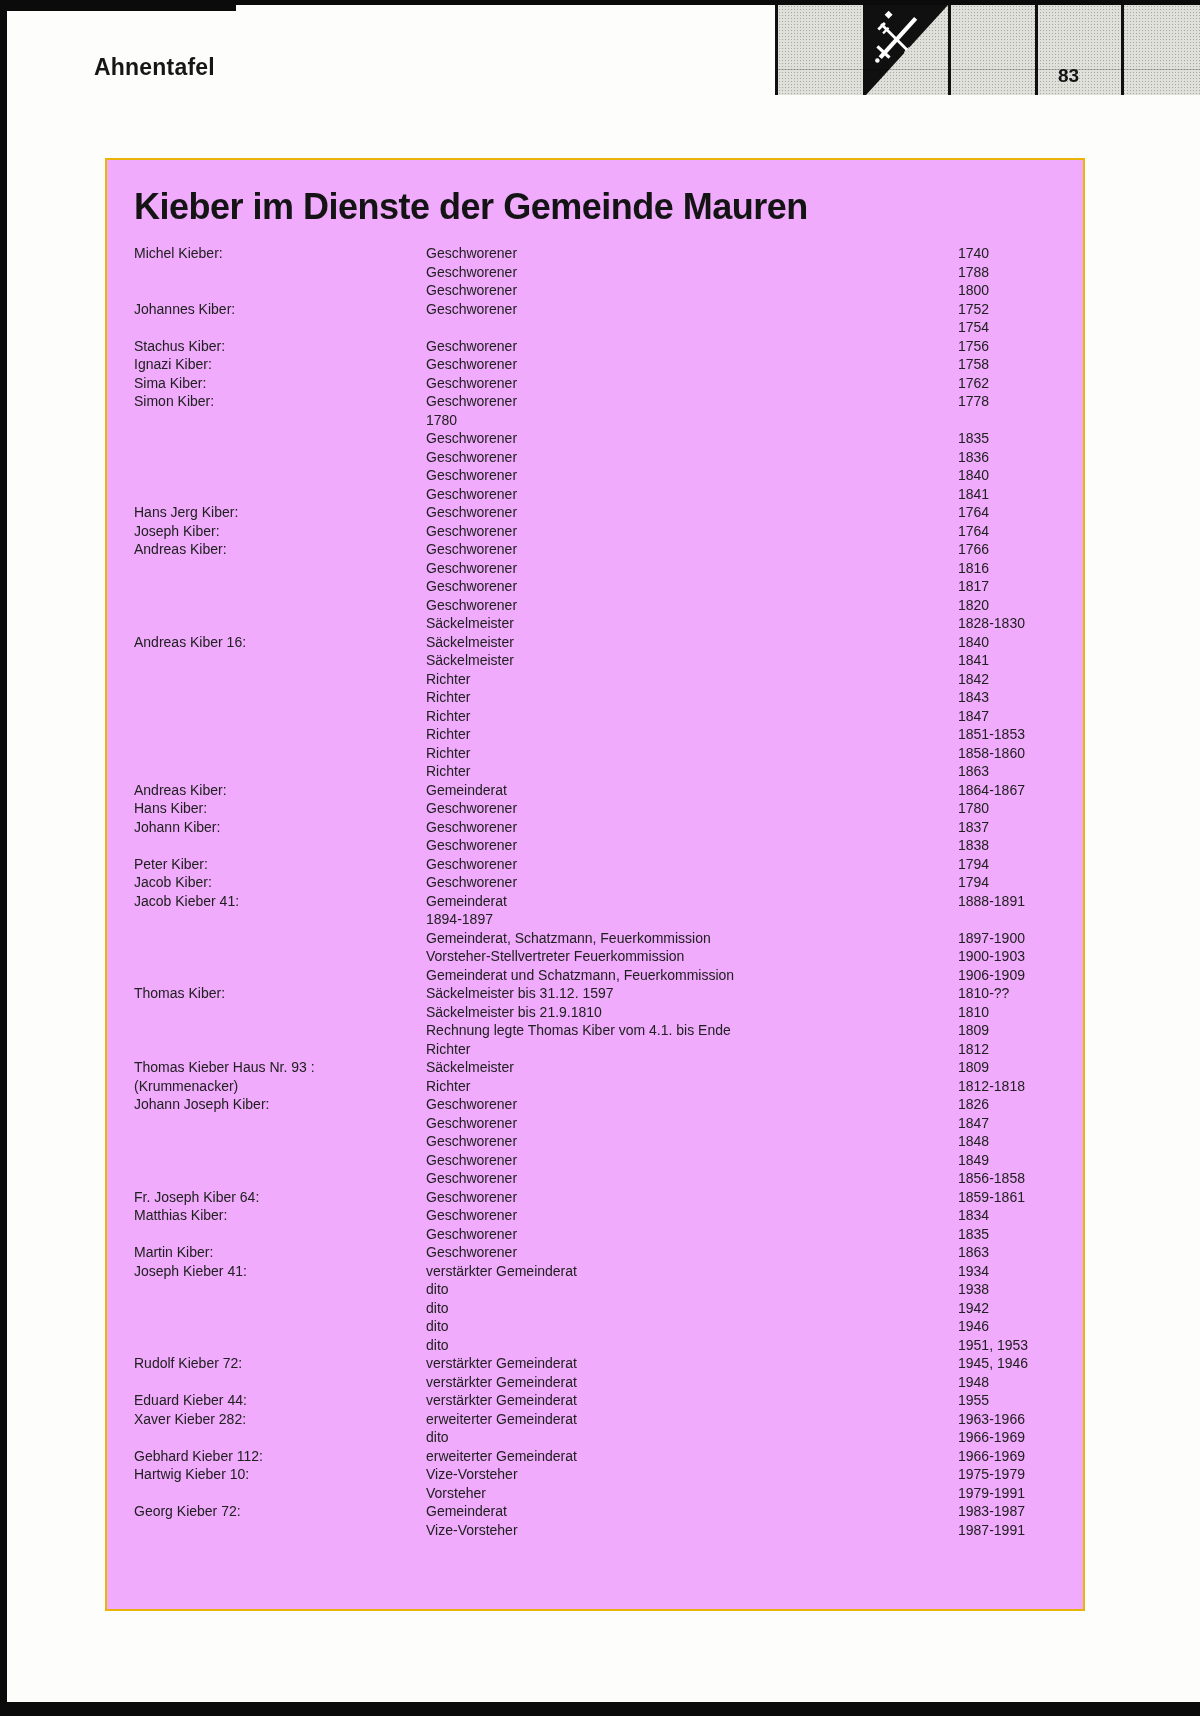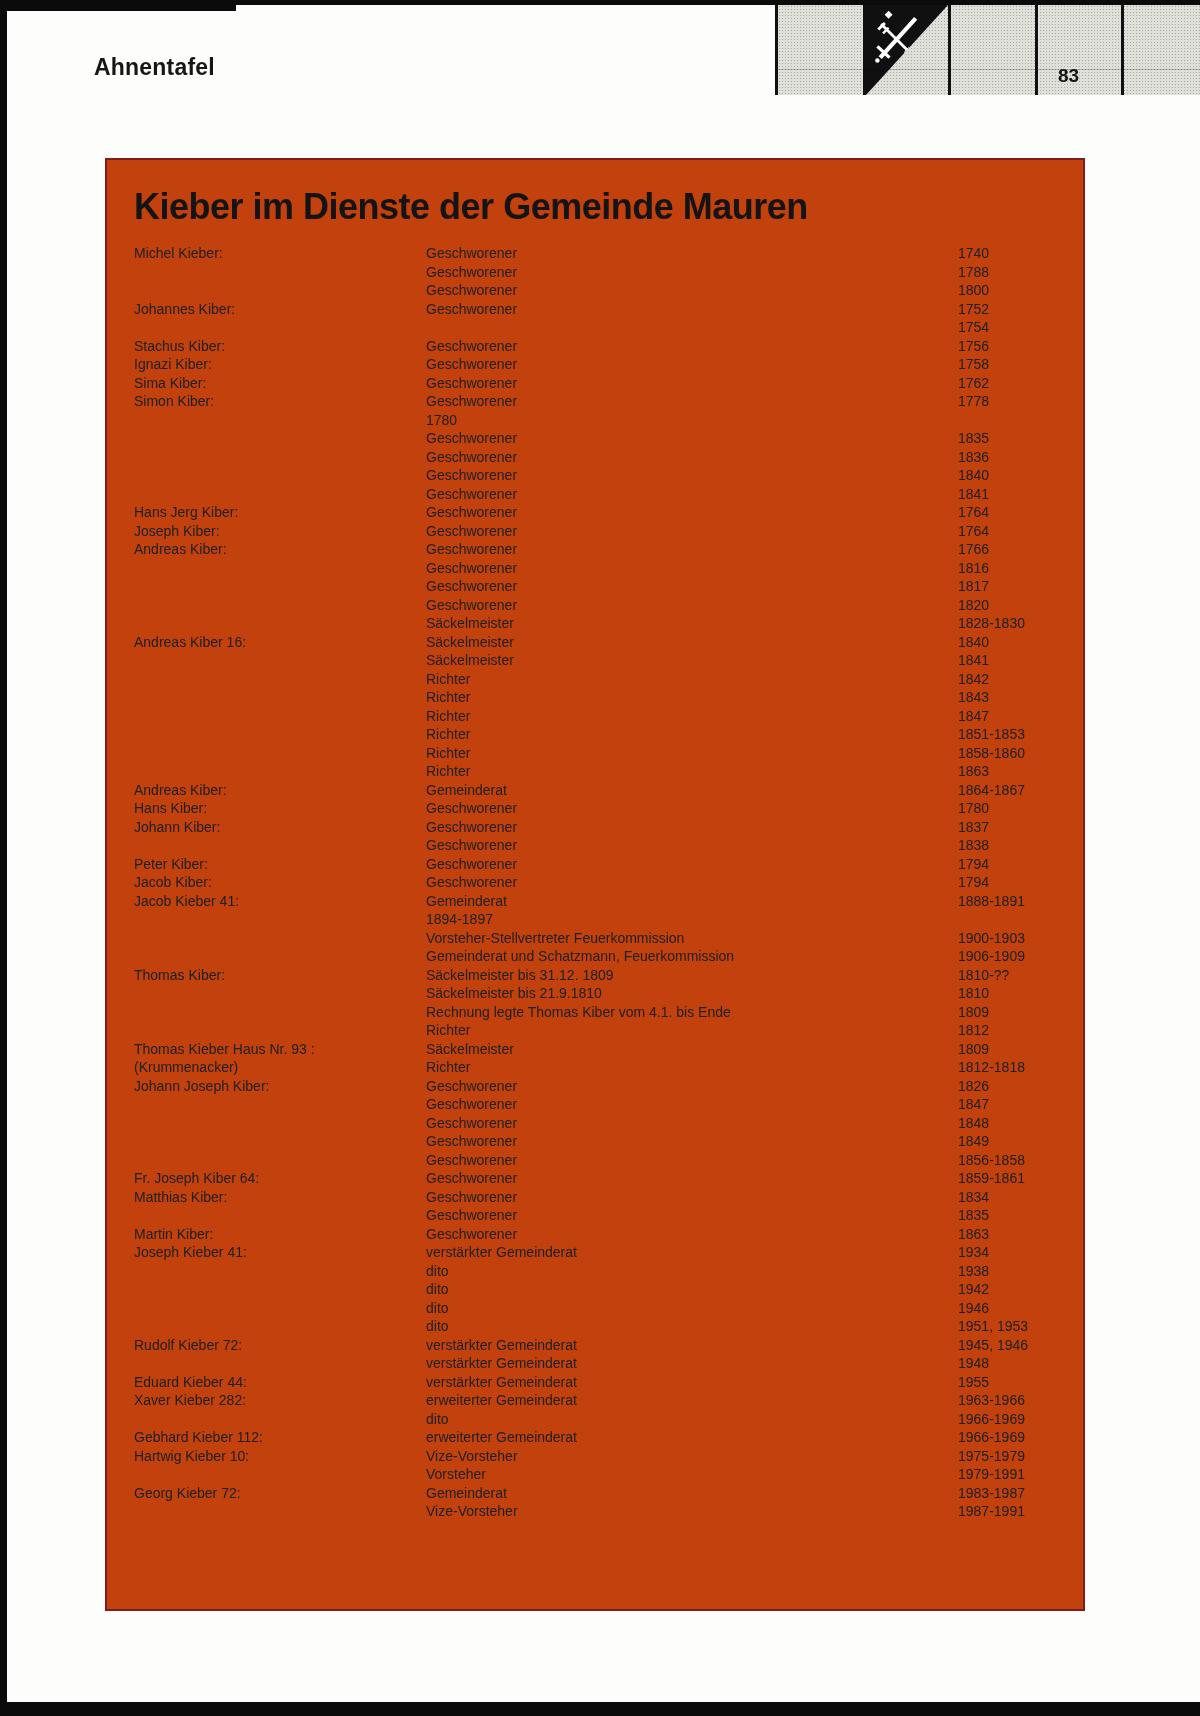--- a/index.html
+++ b/index.html
@@ -27,21 +27,21 @@
   .band .faint-line{position:absolute;left:0;top:64px;width:425px;height:1px;
                     background:rgba(0,0,0,0.22);}
   .band .triangle{position:absolute;left:88px;top:0;width:82px;height:90px;background:#101010;
                   -webkit-clip-path:polygon(0 0,100% 0,0 100%);clip-path:polygon(0 0,100% 0,0 100%);}
   .band .emblem{position:absolute;left:3px;top:4px;}
   .band .page-num{position:absolute;left:257px;top:60px;width:67px;text-align:center;
                   font-size:19px;font-weight:bold;color:#141414;}
 
   
   .panel{position:absolute;left:105px;top:158px;width:980px;height:1453px;
-         border:2px solid #7f1d1d;background:#c2410c;box-sizing:border-box;}
+         border:2px solid #eab308;background:#f0abfc;box-sizing:border-box;}
   .panel-title{margin:26px 0 16px 27px;font-size:36px;font-weight:bold;
                letter-spacing:-0.5px;color:#141414;}
   .rows{padding:0 15px 0 27px;}
   .row{display:grid;grid-template-columns:292px 1fr 110px;height:18.5px;line-height:18.5px;
        font-size:14px;color:#202020;}
   .row.gap{}
   .row span{white-space:nowrap;overflow:visible;}
 </style>
 </head>
 <body>
@@ -295,37 +295,42 @@
     <span>Jacob Kieber 41:</span>
     <span>Gemeinderat</span>
     <span>1888-1891</span>
   </div>
 
   <div class="row">
     <span></span>
     <span>1894-1897</span>
   </div>
 
+  <div class="row">
+    <span></span>
+    <span>Gemeinderat, Schatzmann, Feuerkommission</span>
+    <span>1897-1900</span>
+  </div>
 
   <div class="row">
     <span></span>
     <span>Vorsteher-Stellvertreter Feuerkommission</span>
     <span>1900-1903</span>
   </div>
 
   <div class="row">
     <span></span>
     <span>Gemeinderat und Schatzmann, Feuerkommission</span>
     <span>1906-1909</span>
   </div>
 
 
   <div class="row">
     <span>Thomas Kiber:</span>
-    <span>Säckelmeister bis 31.12. 1809</span>
+    <span>Säckelmeister bis 31.12. 1597</span>
     <span>1810-??</span>
   </div>
 
   <div class="row">
     <span></span>
     <span>Säckelmeister bis 21.9.1810</span>
     <span>1810</span>
   </div>
 
   <div class="row">

